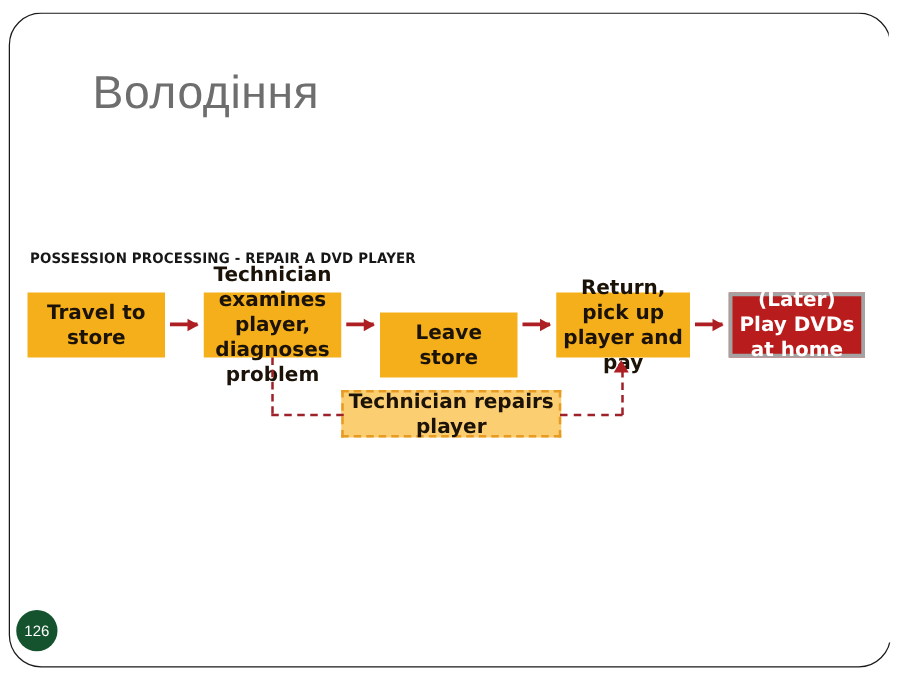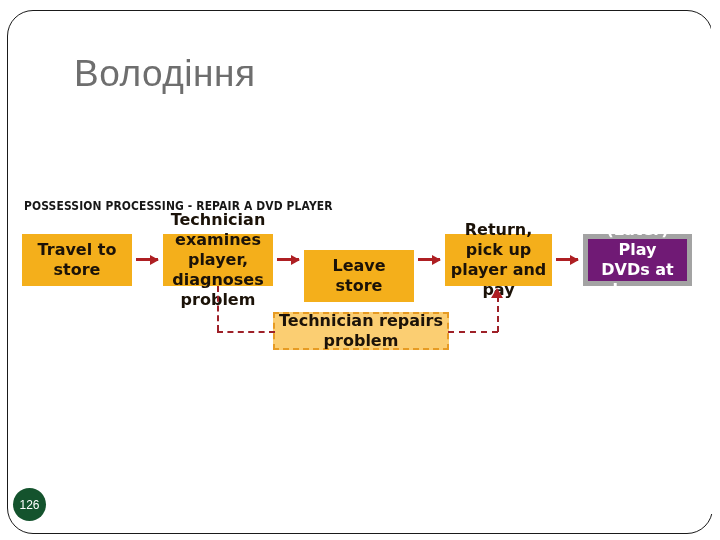--- a/index.html
+++ b/index.html
@@ -98,23 +98,23 @@
     font-size: 16px;
     line-height: 1.25;
     font-family: "DejaVu Sans", sans-serif;
     padding: 2px 4px;
   }
   .node-orange {
     background: #F4AF1B;
     color: #1b1208;
   }
   .node-red {
-    background: #701a75;
+    background: #b91c1c;
     color: #ffffff;
-    border: 5px solid #a3a3a3;
+    border: 3px solid #a3a3a3;
   }
   .node-dashed {
     background: #FBCE72;
     border: 2px dashed #E79B23;
     color: #1b1208;
   }
 
   #node-travel   { left: 22px;  top: 42px;  width: 110px; height: 52px; }
   #node-examine  { left: 163px; top: 42px;  width: 110px; height: 52px; }
   #node-leave    { left: 304px; top: 58px;  width: 110px; height: 52px; }
@@ -217,21 +217,21 @@
     <div class="node node-orange" id="node-travel">Travel to store</div>
 
     <div class="node node-orange" id="node-examine">Technician examines player, diagnoses problem</div>
 
     <div class="node node-orange" id="node-leave">Leave store</div>
 
     <div class="node node-orange" id="node-return">Return, pick up player and pay</div>
 
     <div class="node node-red" id="node-play">(Later) Play DVDs at home</div>
 
-    <div class="node node-dashed" id="node-repair">Technician repairs problem</div>
+    <div class="node node-dashed" id="node-repair">Technician repairs player</div>
 
     <div class="arrow-solid" id="arrow-1"></div>
     <div class="arrow-solid" id="arrow-2"></div>
     <div class="arrow-solid" id="arrow-3"></div>
     <div class="arrow-solid" id="arrow-4"></div>
 
     <div class="dash-v" id="dash-down"></div>
     <div class="dash-h" id="dash-left"></div>
     <div class="dash-h" id="dash-right"></div>
     <div class="dash-v" id="dash-up"></div>

